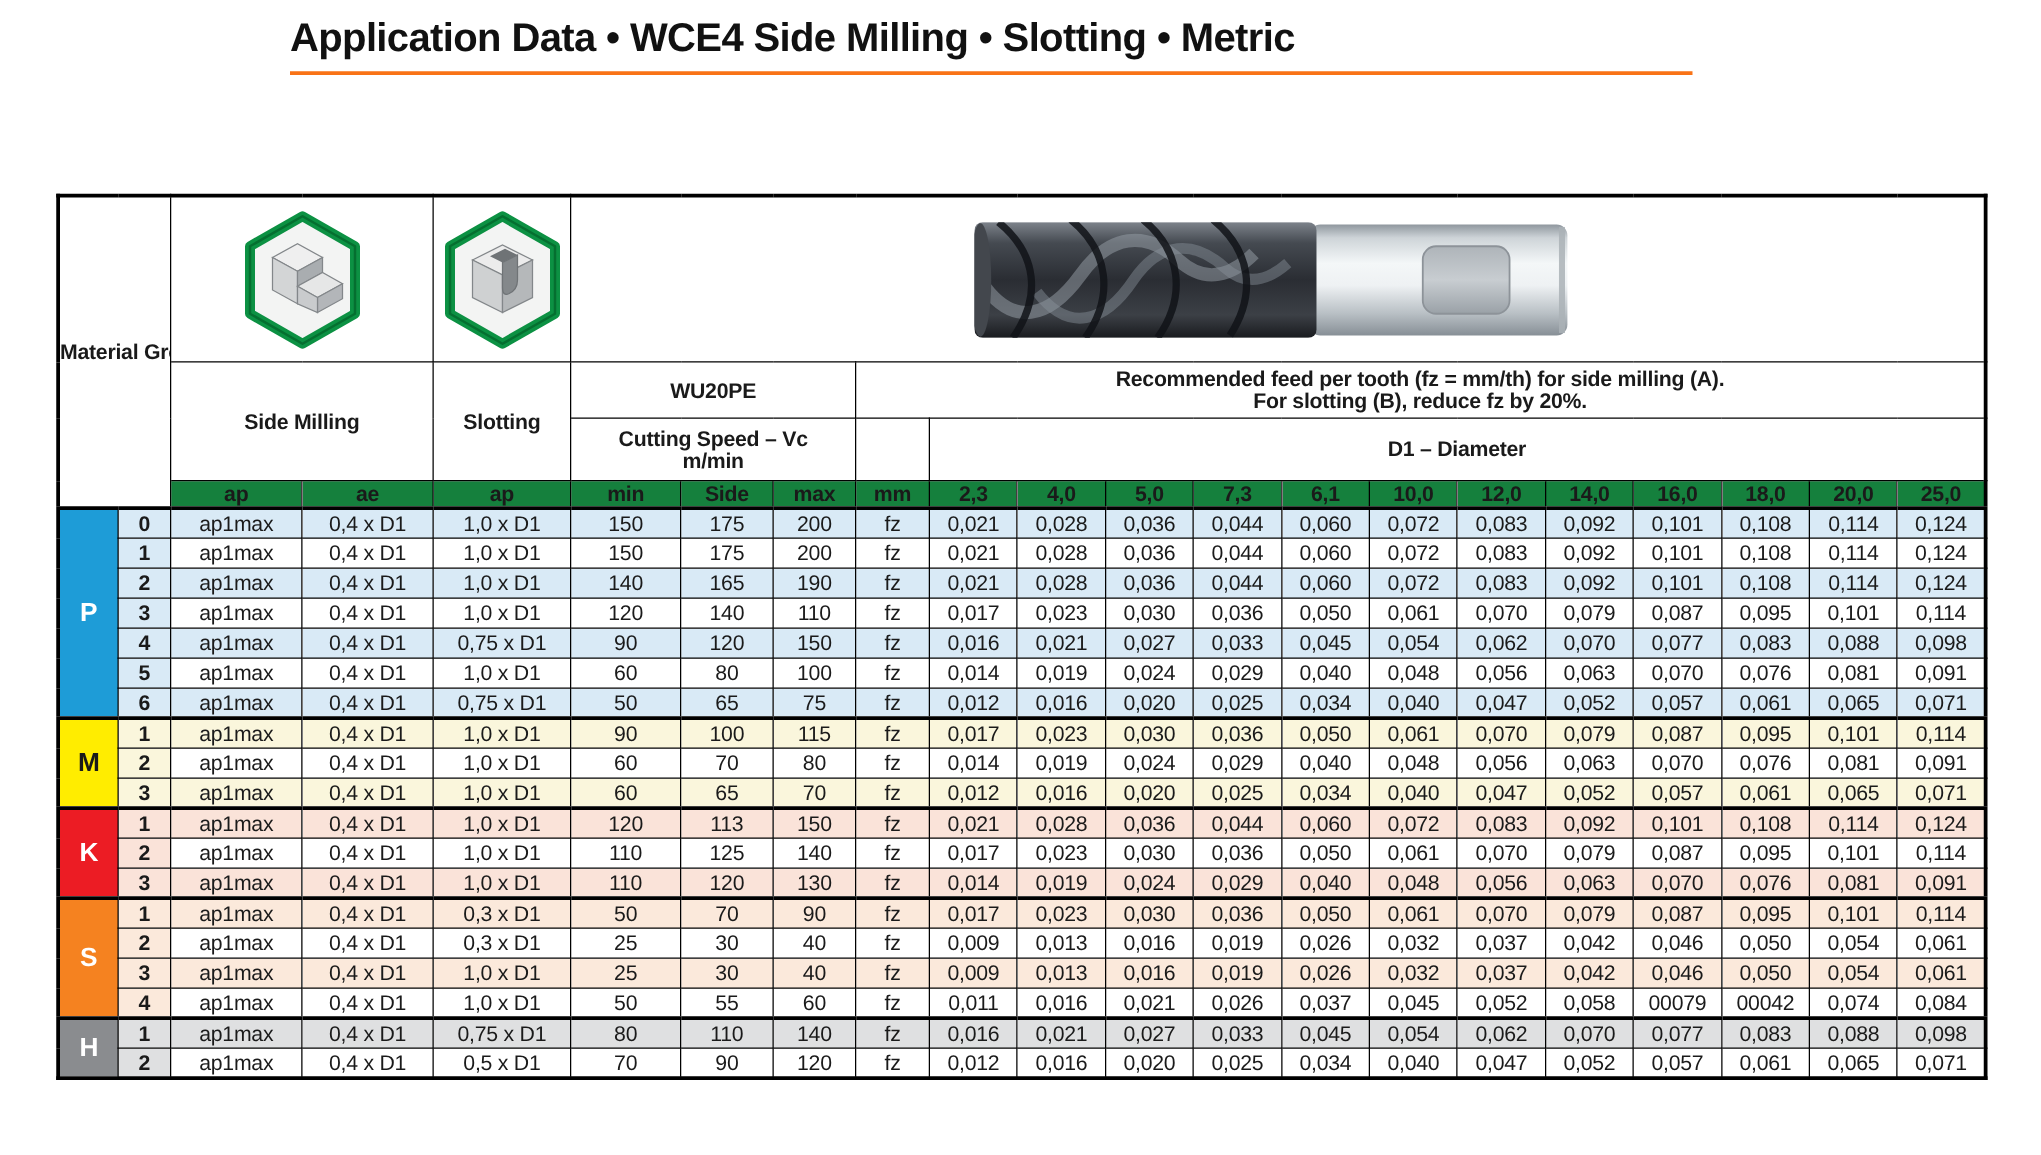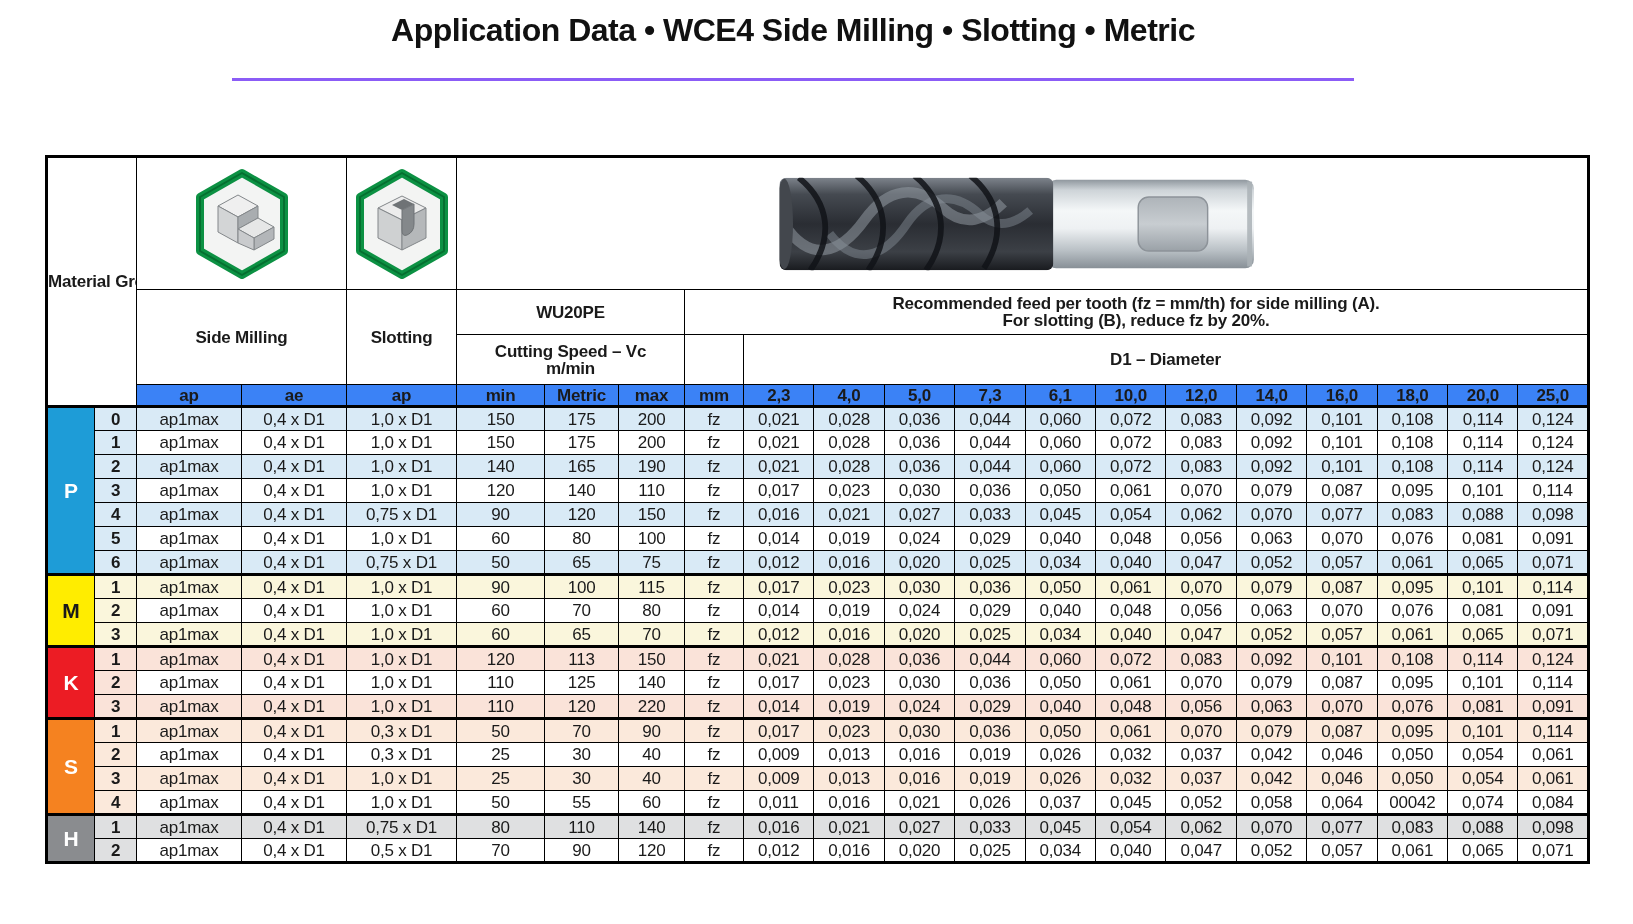--- a/index.html
+++ b/index.html
@@ -4,21 +4,21 @@
 <style>
   * { box-sizing: border-box; }
   html,body { margin:0; padding:0; background:#ffffff; }
   #canvas {
     position:relative; width:1633px; height:924px; background:#ffffff;
     font-family:"Liberation Sans", sans-serif; color:#1a1a1a;
   }
   
   .title-wrap {
     position:absolute; left:232px; top:12px; width:1122px;
-    text-align:center; border-bottom:3px solid #8b5cf6; padding-bottom:29px;
+    border-bottom:3px solid #f97316; padding-bottom:8px;
   }
   .title-wrap h1 {
     margin:0; font-size:32px; font-weight:bold; letter-spacing:-0.5px; color:#111;
   }
   
   table#apptable {
     position:absolute; left:45px; top:155px; width:1545px;
     border-collapse:collapse; table-layout:fixed; background:#fff;
     border:3px solid #000;
   }
@@ -33,21 +33,21 @@
   tr.r-lab1   { height:45px; }
   tr.r-lab2   { height:50px;margin-top:12px; }
   tr.r-sub    { height:22px; }
   #apptable tbody tr { height:24px; }
 
   td.matgroup { font-size:19px; font-weight:bold; white-space:normal; line-height:1.3; background:#fff; }
   td.h-label  { font-size:19px; font-weight:bold; }
   td.h-rec    { font-size:17px; font-weight:bold; white-space:normal; line-height:1.35; }
   td.h-vc     { font-size:18px; font-weight:bold; line-height:1.25; }
   td.icon-cell, td.cutter-cell { background:#fff; }
-  tr.r-sub th { font-size:17px; font-weight:bold; border-bottom:2px solid #000; background:#3b82f6; }
+  tr.r-sub th { font-size:17px; font-weight:bold; border-bottom:2px solid #000; background:#15803d; }
 
   #apptable tbody td.group-letter { font-size:21px; font-weight:bold; }
   #apptable tbody td.group-num    { font-weight:bold; }
   #apptable tbody tr.band td      { background:var(--tint); }
   #apptable tbody tr.group-first td { border-top:3px solid #000; }
   svg { display:block; margin:0 auto; }
 </style>
 </head>
 <body>
 
@@ -165,21 +165,21 @@
           <div>m/min</div>
         </td>
         <td></td>
         <td class="h-label" colspan="12">D1 – Diameter</td>
       </tr>
       <tr class="r-sub">
         <th>ap</th>
         <th>ae</th>
         <th>ap</th>
         <th>min</th>
-        <th>Metric</th>
+        <th>Side</th>
         <th>max</th>
         <th>mm</th>
         <th>2,3</th>
         <th>4,0</th>
         <th>5,0</th>
         <th>7,3</th>
         <th>6,1</th>
         <th>10,0</th>
         <th>12,0</th>
         <th>14,0</th>
@@ -457,21 +457,21 @@
           <td class="fzval">0,101</td>
           <td class="fzval">0,114</td>
         </tr>
         <tr class="band" style="--tint: #FAE3D9;">
           <td class="group-num" style="background: rgb(250, 227, 217);">3</td>
           <td class="dcell">ap1max</td>
           <td class="dcell">0,4 x D1</td>
           <td class="dcell">1,0 x D1</td>
           <td class="dcell">110</td>
           <td class="dcell">120</td>
-          <td class="dcell">220</td>
+          <td class="dcell">130</td>
           <td class="dcell">fz</td>
           <td class="fzval">0,014</td>
           <td class="fzval">0,019</td>
           <td class="fzval">0,024</td>
           <td class="fzval">0,029</td>
           <td class="fzval">0,040</td>
           <td class="fzval">0,048</td>
           <td class="fzval">0,056</td>
           <td class="fzval">0,063</td>
           <td class="fzval">0,070</td>
@@ -556,21 +556,21 @@
           <td class="dcell">60</td>
           <td class="dcell">fz</td>
           <td class="fzval">0,011</td>
           <td class="fzval">0,016</td>
           <td class="fzval">0,021</td>
           <td class="fzval">0,026</td>
           <td class="fzval">0,037</td>
           <td class="fzval">0,045</td>
           <td class="fzval">0,052</td>
           <td class="fzval">0,058</td>
-          <td class="fzval">0,064</td>
+          <td class="fzval">00079</td>
           <td class="fzval">00042</td>
           <td class="fzval">0,074</td>
           <td class="fzval">0,084</td>
         </tr>
         <tr class="group-first band" style="--tint: #DFE0E1;">
           <td class="group-letter" rowspan="2" style="background: rgb(138, 140, 143); color: rgb(255, 255, 255);">H</td>
           <td class="group-num" style="background: rgb(223, 224, 225);">1</td>
           <td class="dcell">ap1max</td>
           <td class="dcell">0,4 x D1</td>
           <td class="dcell">0,75 x D1</td>

